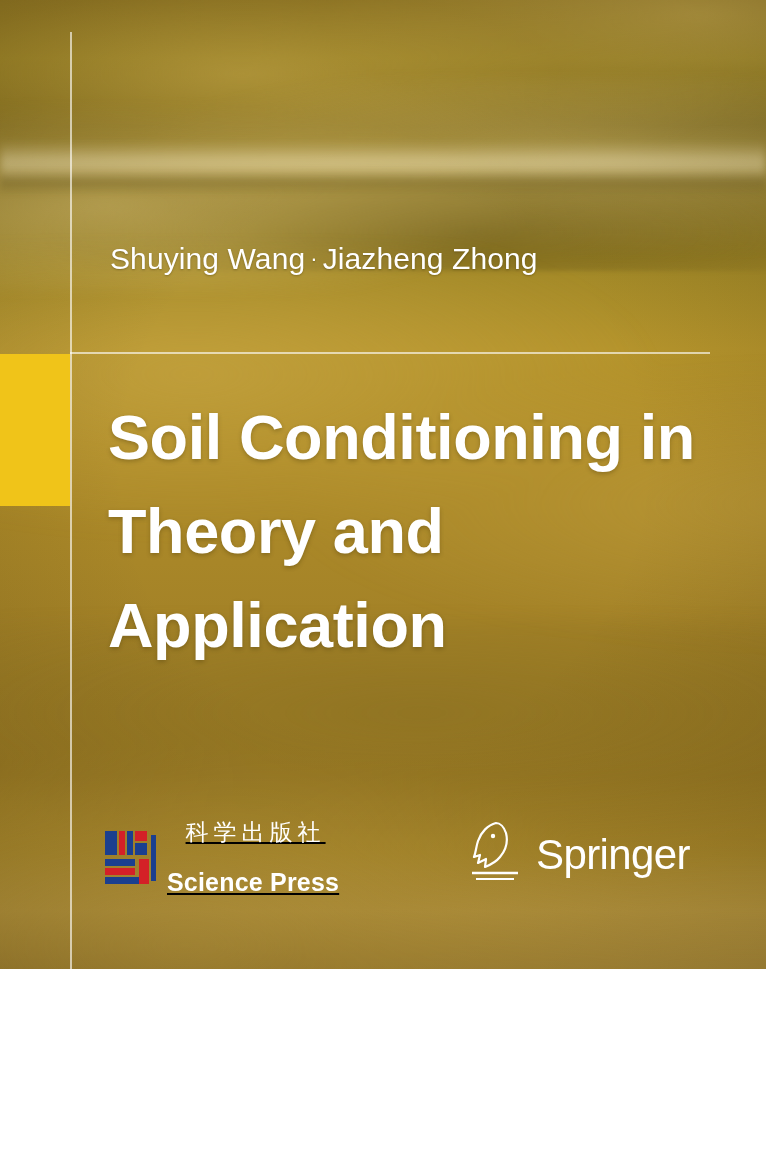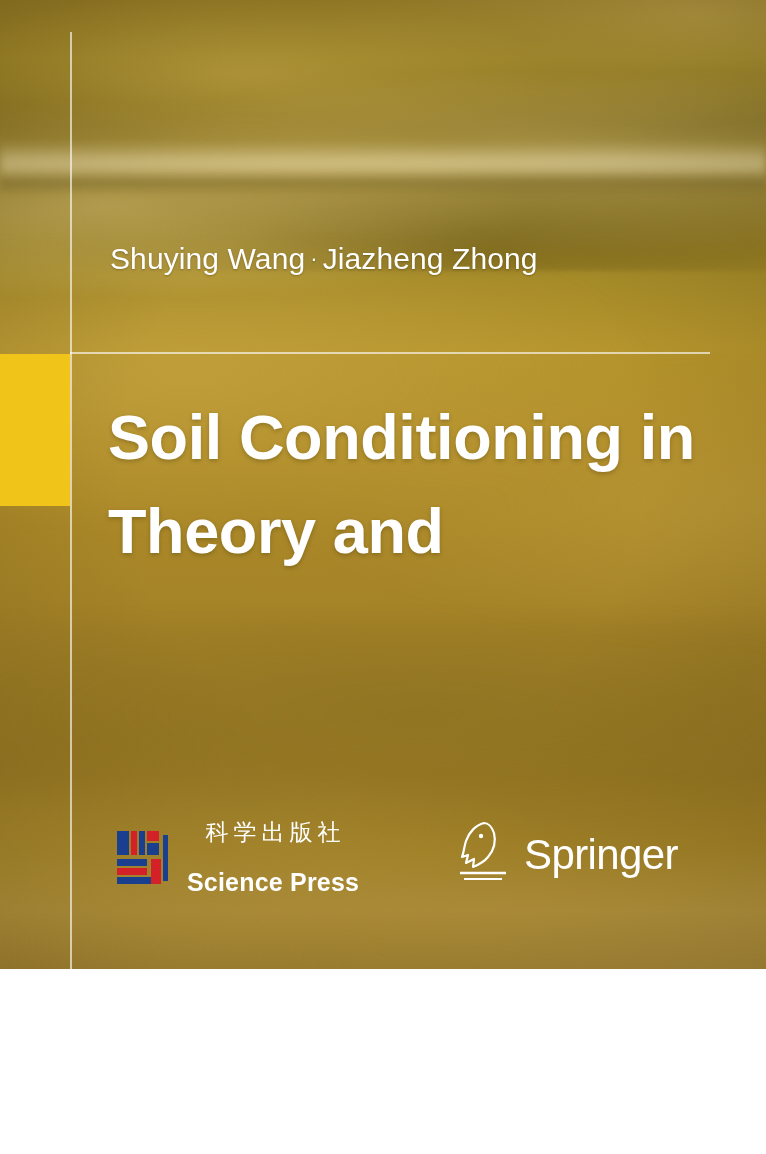--- a/index.html
+++ b/index.html
@@ -168,26 +168,27 @@
   
   .logo-row {
     position: absolute;
     left: 0;
     right: 0;
     bottom: 58px;
     height: 96px;
   }
   .sciencepress {
     position: absolute;
-    left: 115px;
+    left: 103px;
     top: 0;
     height: 86px;
     display: flex;
     align-items: center;
-    gap: 8px;
+    gap: 0;
+    text-decoration: underline;
   }
   .sp-mark {
     width: 64px;
     height: 58px;
     position: relative;
   }
   .sp-cn {
     display: flex;
     flex-direction: column;
     align-items: center;
@@ -203,21 +204,21 @@
   }
   .sp-cn-en {
     color: #ffffff;
     font-size: 25px;
     font-weight: 700;
     margin-top: 26px;
     letter-spacing: 0.2px;
   }
   .springer {
     position: absolute;
-    right: 88px;
+    right: 76px;
     top: 4px;
     display: flex;
     align-items: center;
     gap: 12px;
   }
   .springer-word {
     color: #ffffff;
     font-size: 42px;
     font-weight: 400;
     letter-spacing: -0.6px;
@@ -243,20 +244,21 @@
 
   <div class="authors">
     <div>
       <span>Shuying Wang</span><span class="sep">·</span><span>Jiazheng Zhong</span>
     </div>
   </div>
 
   <div class="title">
     <span class="line">Soil Conditioning in</span>
     <span class="line">Theory and</span>
+    <span class="line">Application</span>
   </div>
 
   <div class="logo-row">
 
     <div class="sciencepress">
       <div class="sp-mark">
         <svg width="64" height="58" viewBox="0 0 64 58" xmlns="http://www.w3.org/2000/svg">
           <rect x="2" y="2" width="12" height="24" fill="#1b3f8f"></rect>
           <rect x="16" y="2" width="6" height="24" fill="#d42027"></rect>
           <rect x="24" y="2" width="6" height="24" fill="#1b3f8f"></rect>

